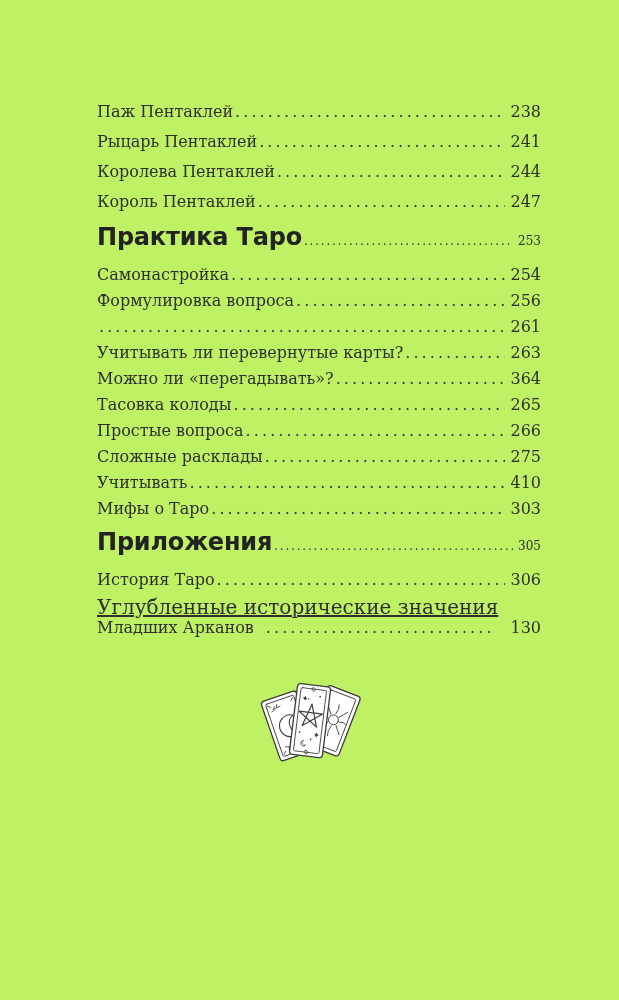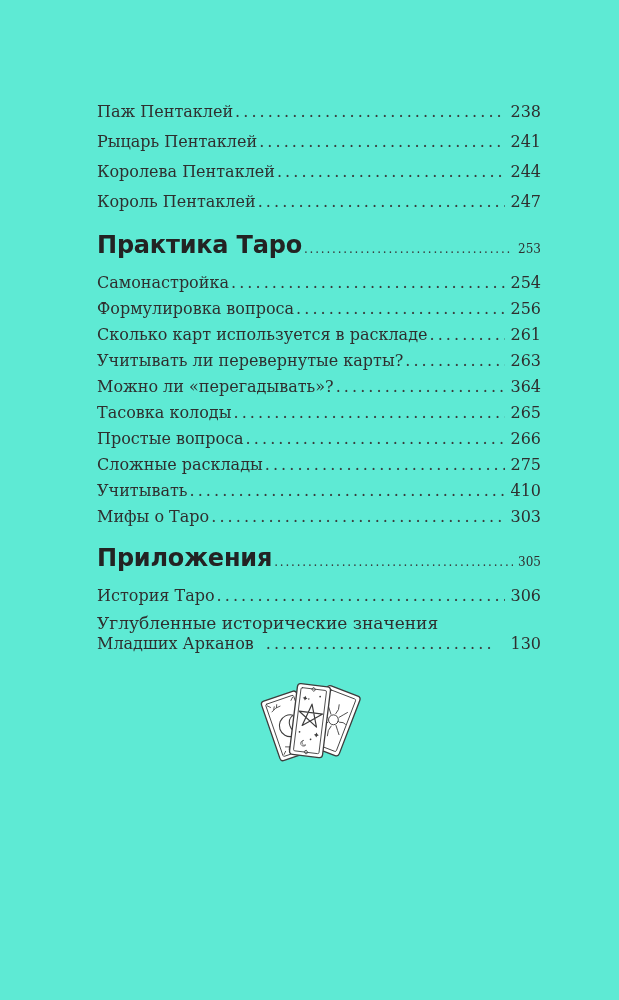--- a/index.html
+++ b/index.html
@@ -1,20 +1,20 @@
 <!DOCTYPE html>
 <html lang="ru"><head>
 <meta charset="utf-8">
 <style>
   html, body { margin: 0; padding: 0; background: #ffffff; }
   .page {
     position: relative;
     width: 619px;
     height: 1000px;
-    background: #5eead4;
+    background: #bef264;
     overflow: hidden;
     font-family: "DejaVu Serif", serif;
     color: #2f2f2f;
   }
   .toc {
     box-sizing: border-box;
     padding: 97px 78px 0 97px;
   }
   .row {
     display: flex;
@@ -31,37 +31,38 @@
     white-space: nowrap;
     margin: 0 5px 0 2px;
     letter-spacing: -1px;
     color: #3a3a3a;
   }
   .leader::after {
     content: ". . . . . . . . . . . . . . . . . . . . . . . . . . . . . . . . . . . . . . . . . . . . . . . . . . . . . . . . . . . . . . . . . . . . . . . . . . . .";
   }
   .pagenum { white-space: nowrap; }
   .heading-row {
-    margin-top: 13px;
+    margin-top: 5px;
     margin-bottom: 6px;
     line-height: 30px;
   }
   .heading-row .h-label {
     font-family: "DejaVu Sans", sans-serif;
     font-weight: 700;
     font-size: 24px;
     color: #232323;
     letter-spacing: -0.2px;
   }
   .heading-row .leader, .heading-row .pagenum { font-size: 12px; }
   .wrap-entry { margin-top: 4px; }
   .wrap-entry .pre-line {
-    font-size: 17px;
+    font-size: 20px;
     line-height: 20px;
     white-space: nowrap;
+    text-decoration: underline;
   }
   .wrap-entry .row { line-height: 21px; gap: 10px; }
   .illustration {
     position: absolute;
     top: 676px;
     left: 0;
     right: 0;
     text-align: center;
   }
   .illustration svg { display: inline-block; }
@@ -106,21 +107,20 @@
           <span class="label">Самонастройка</span>
           <span class="leader"></span>
           <span class="pagenum">254</span>
         </div>
         <div class="row">
           <span class="label">Формулировка вопроса</span>
           <span class="leader"></span>
           <span class="pagenum">256</span>
         </div>
         <div class="row">
-          <span class="label">Сколько карт используется в раскладе</span>
           <span class="leader"></span>
           <span class="pagenum">261</span>
         </div>
         <div class="row">
           <span class="label">Учитывать ли перевернутые карты?</span>
           <span class="leader"></span>
           <span class="pagenum">263</span>
         </div>
         <div class="row">
           <span class="label">Можно ли «перегадывать»?</span>

